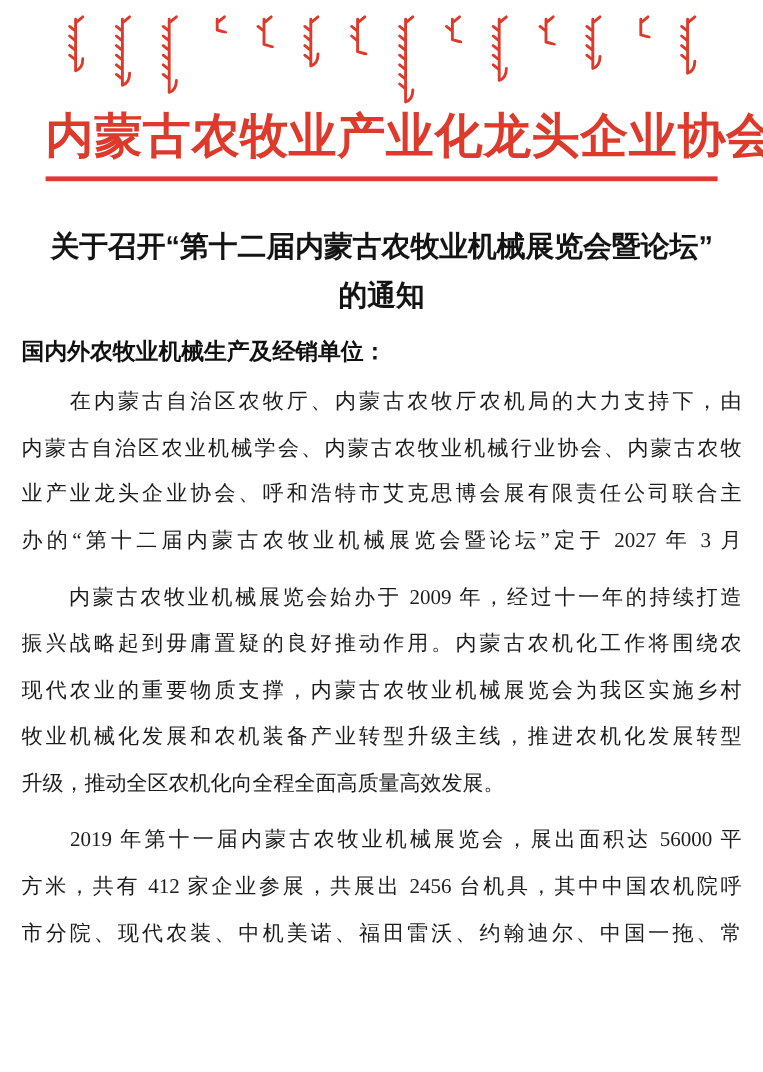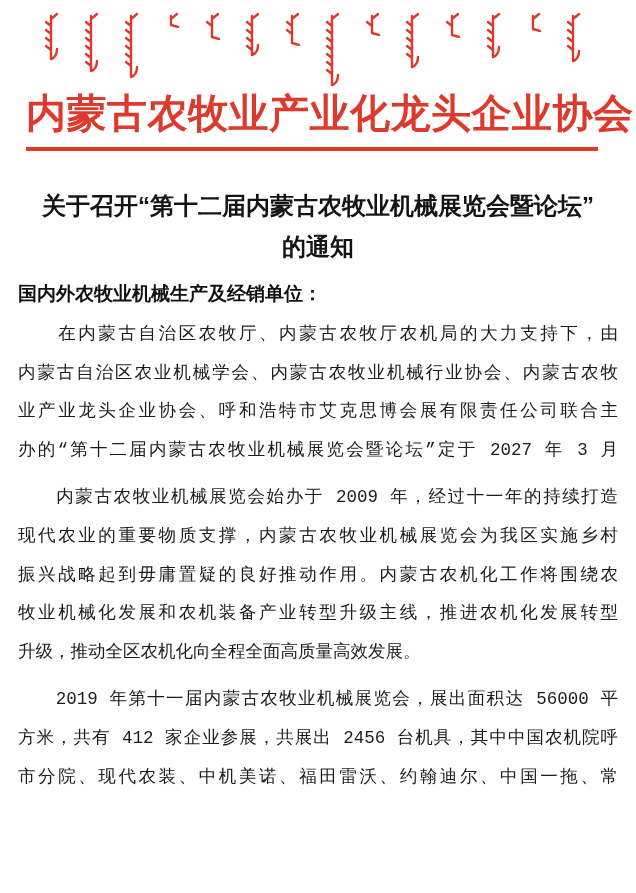--- a/index.html
+++ b/index.html
@@ -10,21 +10,21 @@
   .page {
     position: relative;
     width: 636px;
     height: 893px;
     margin: 0 auto;
     background: #ffffff;
     overflow: hidden;
   }
 
   
-  .masthead { padding: 10px 38px 0 26px; }
+  .masthead { padding: 10px 38px 0 38px; }
 
   .mong-row {
     height: 82px;
     display: flex;
     justify-content: space-between;
     align-items: flex-start;
     padding: 2px 16px 0 16px;
   }
   .mong-row svg { display: block; }
 
@@ -66,21 +66,21 @@
     font-weight: 700;
     font-size: 19px;
     line-height: 24px;
     color: #111111;
   }
 
   .paragraphs { margin-top: 5px; }
   .para { margin-top: 9px; }
 
   .line {
-    font-family: Liberation Mono, monospace;
+    font-family: Liberation Serif, serif;
     font-size: 17.5px;
     line-height: 38.6px;
     color: var(--ink);
     text-align: justify;
     text-align-last: justify;
     overflow: hidden;
     white-space: pre-wrap;
   }
   .line.para-end { text-align-last: left; }
 </style>
@@ -148,22 +148,22 @@
 
     <div class="paragraphs">
         <div class="para">
           <div class="line">　　在内蒙古自治区农牧厅、内蒙古农牧厅农机局的大力支持下，由</div>
           <div class="line">内蒙古自治区农业机械学会、内蒙古农牧业机械行业协会、内蒙古农牧</div>
           <div class="line">业产业龙头企业协会、呼和浩特市艾克思博会展有限责任公司联合主</div>
           <div class="line">办的“第十二届内蒙古农牧业机械展览会暨论坛”定于 2027 年 3 月</div>
         </div>
         <div class="para">
           <div class="line">　　内蒙古农牧业机械展览会始办于 2009 年，经过十一年的持续打造</div>
+          <div class="line">振兴战略起到毋庸置疑的良好推动作用。内蒙古农机化工作将围绕农</div>
           <div class="line">现代农业的重要物质支撑，内蒙古农牧业机械展览会为我区实施乡村</div>
-          <div class="line">振兴战略起到毋庸置疑的良好推动作用。内蒙古农机化工作将围绕农</div>
           <div class="line">牧业机械化发展和农机装备产业转型升级主线，推进农机化发展转型</div>
           <div class="line para-end">升级，推动全区农机化向全程全面高质量高效发展。</div>
         </div>
         <div class="para">
           <div class="line">　　2019 年第十一届内蒙古农牧业机械展览会，展出面积达 56000 平</div>
           <div class="line">方米，共有 412 家企业参展，共展出 2456 台机具，其中中国农机院呼</div>
           <div class="line">市分院、现代农装、中机美诺、福田雷沃、约翰迪尔、中国一拖、常</div>
         </div>
       </div>
   </main>

